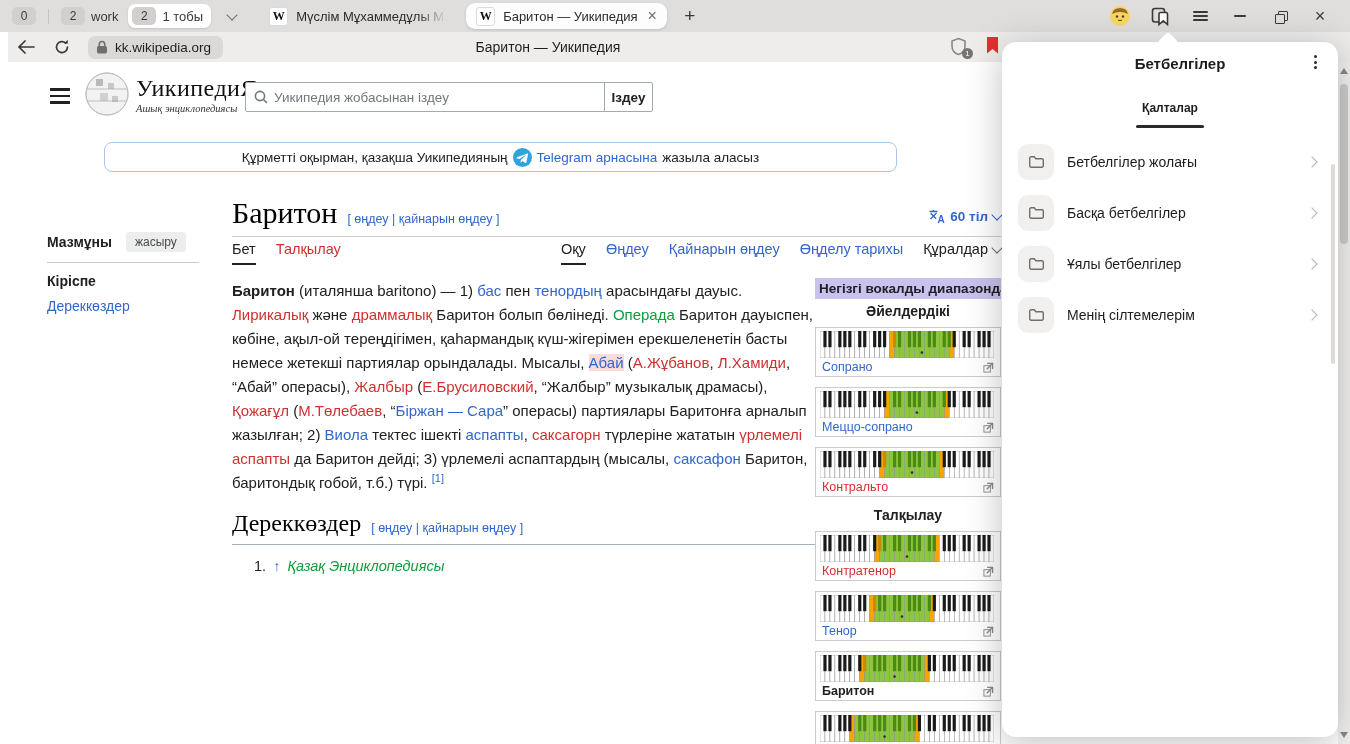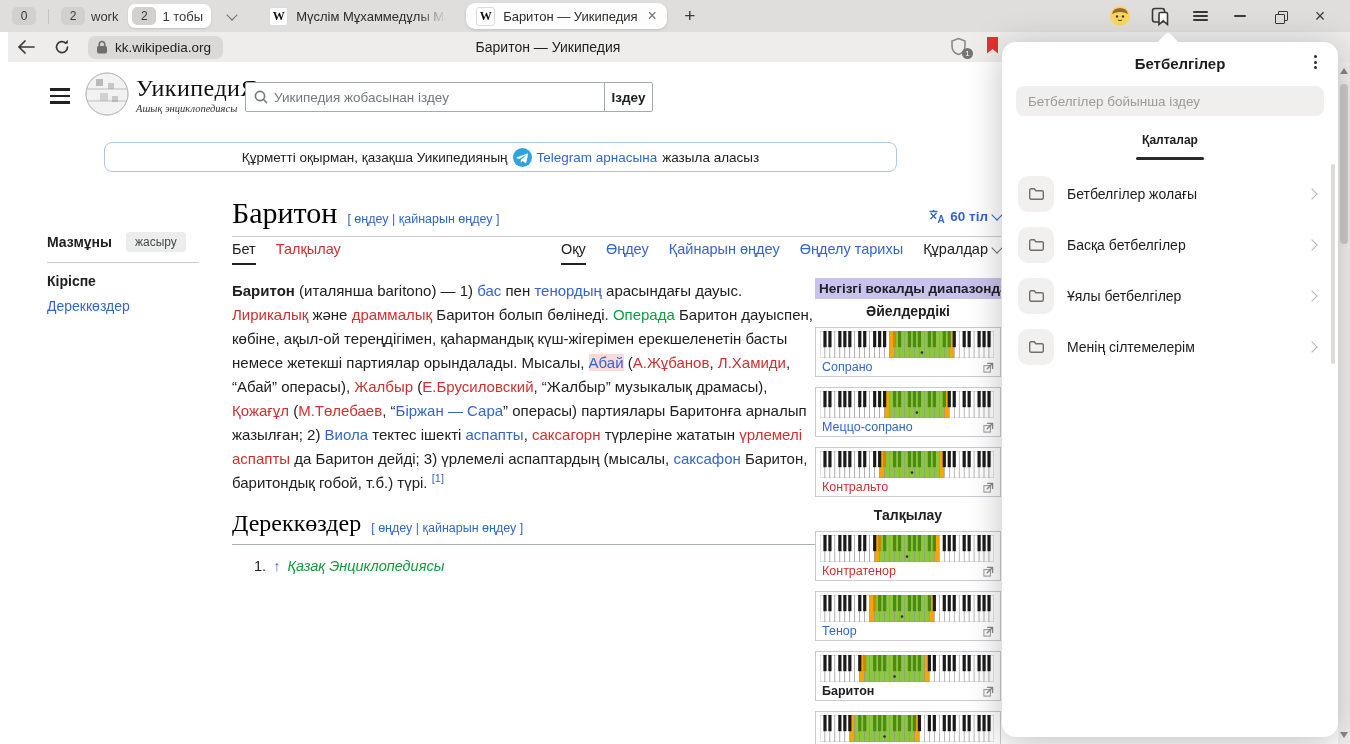--- a/index.html
+++ b/index.html
@@ -854,23 +854,20 @@
   <div class="panel">
     <div class="panel-notch"></div>
     <div class="panel-header">
       <span class="panel-title">Бетбелгілер</span>
       <span class="kebab">
           <i></i>
           <i></i>
           <i></i>
         </span>
     </div>
-    <div class="panel-search">
-      <input type="text" placeholder="Бетбелгілер бойынша іздеу" style="">
-    </div>
     <div class="panel-tabs">
       <div class="panel-tab active">Қалталар</div>
     </div>
     <div class="folders">
         <div class="folder-item">
           <span class="folder-icn">
             <svg width="17" height="14" viewBox="0 0 17 14">
               <path d="M1.7 3.2 a1.4 1.4 0 0 1 1.4 -1.4 h3.2 l1.5 1.9 h6.1 a1.4 1.4 0 0 1 1.4 1.4 v5.7 a1.4 1.4 0 0 1 -1.4 1.4 H3.1 a1.4 1.4 0 0 1 -1.4 -1.4 z" fill="none" stroke="#6f6e6d" stroke-width="1.4"></path>
             </svg>
           </span>

